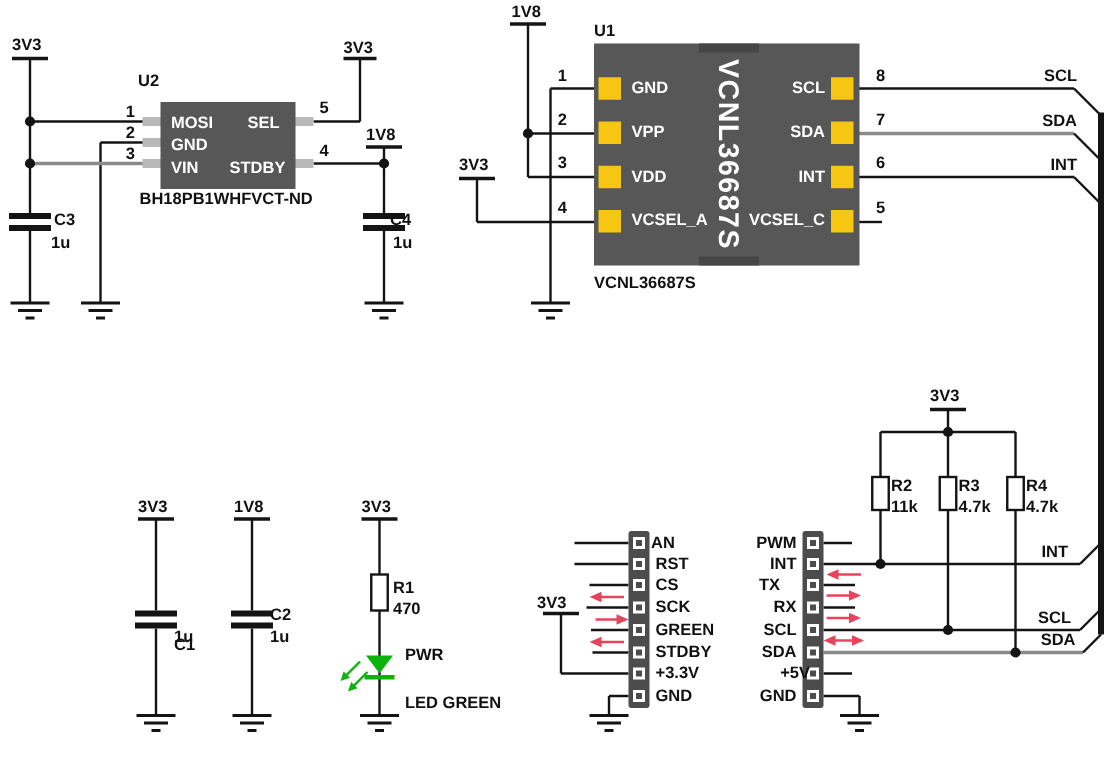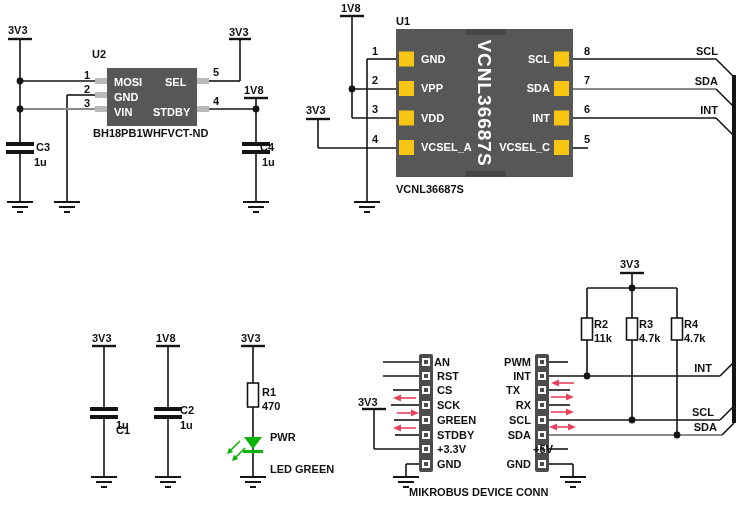--- a/index.html
+++ b/index.html
@@ -349,17 +349,16 @@
 <div class="lbl" style="left:437px;top:414px">GREEN</div>
 <div class="lbl" style="left:437px;top:429px">STDBY</div>
 <div class="lbl" style="left:437px;top:443px">+3.3V</div>
 <div class="lbl" style="left:437px;top:458px">GND</div>
 <div class="lbl ra" style="left:481px;top:356px;width:50px">PWM</div>
 <div class="lbl ra" style="left:481px;top:370px;width:50px">INT</div>
 <div class="lbl ra" style="left:470px;top:384px;width:50px">TX</div>
 <div class="lbl ra" style="left:481px;top:399px;width:50px">RX</div>
 <div class="lbl ra" style="left:481px;top:414px;width:50px">SCL</div>
 <div class="lbl ra" style="left:481px;top:429px;width:50px">SDA</div>
-<div class="lbl ra" style="left:503px;top:443px;width:50px">+5V</div>
+<div class="lbl ra" style="left:490px;top:443px;width:50px">+5V</div>
 <div class="lbl ra" style="left:481px;top:458px;width:50px">GND</div>
-<div class="lbl" style="left:409px;top:486px">MIKROBUS DEVICE CONN</div>
 
 </div>
 
 </body></html>

